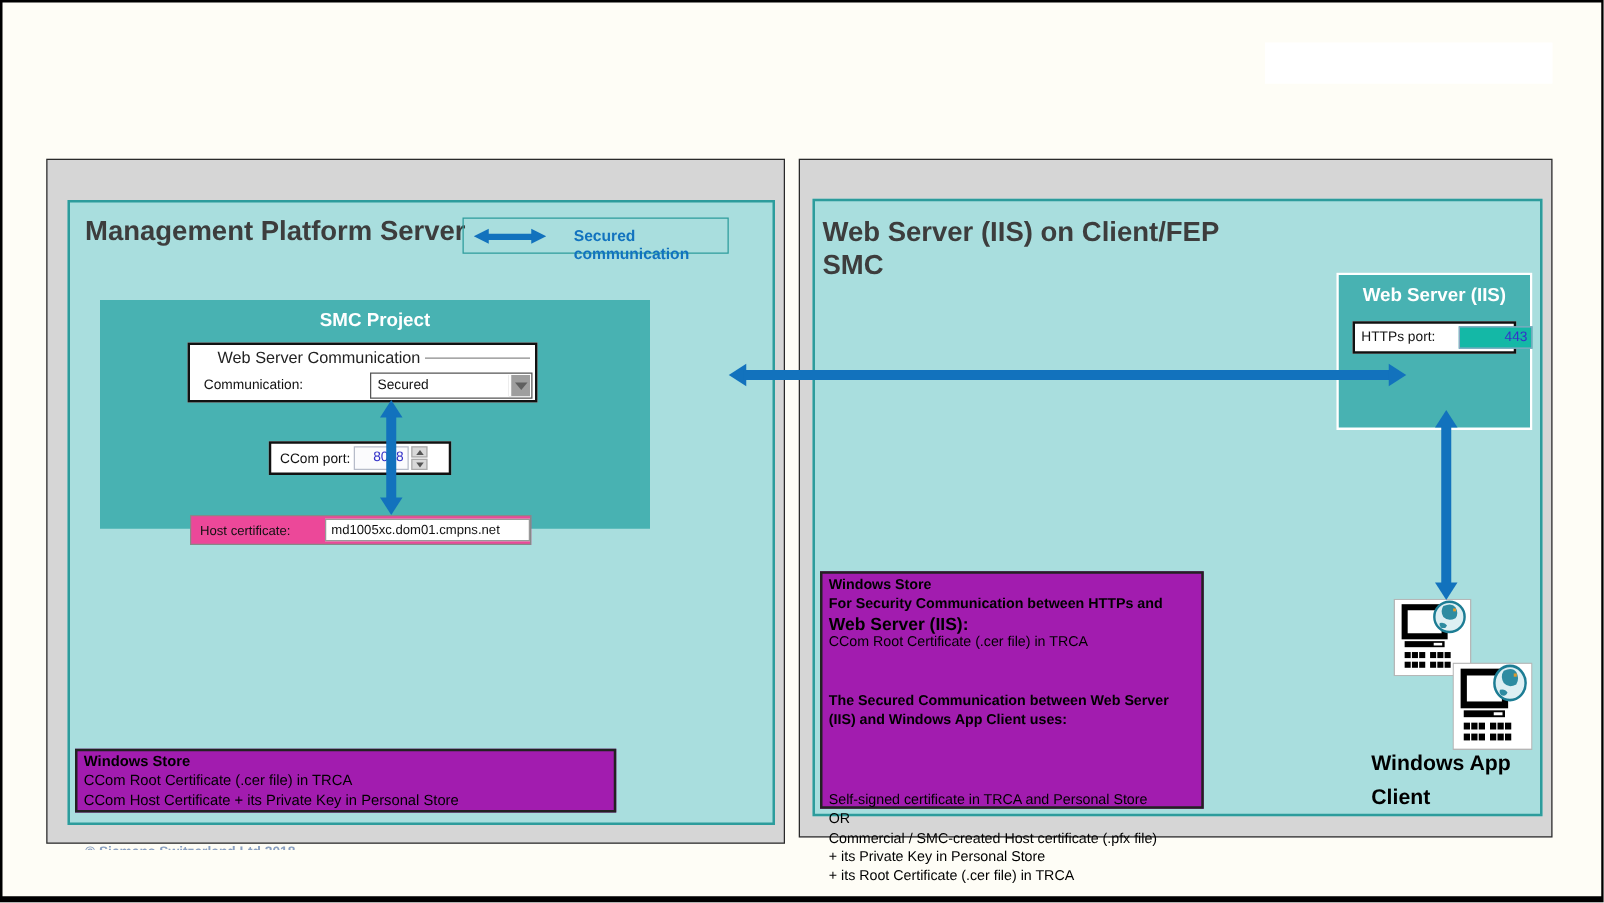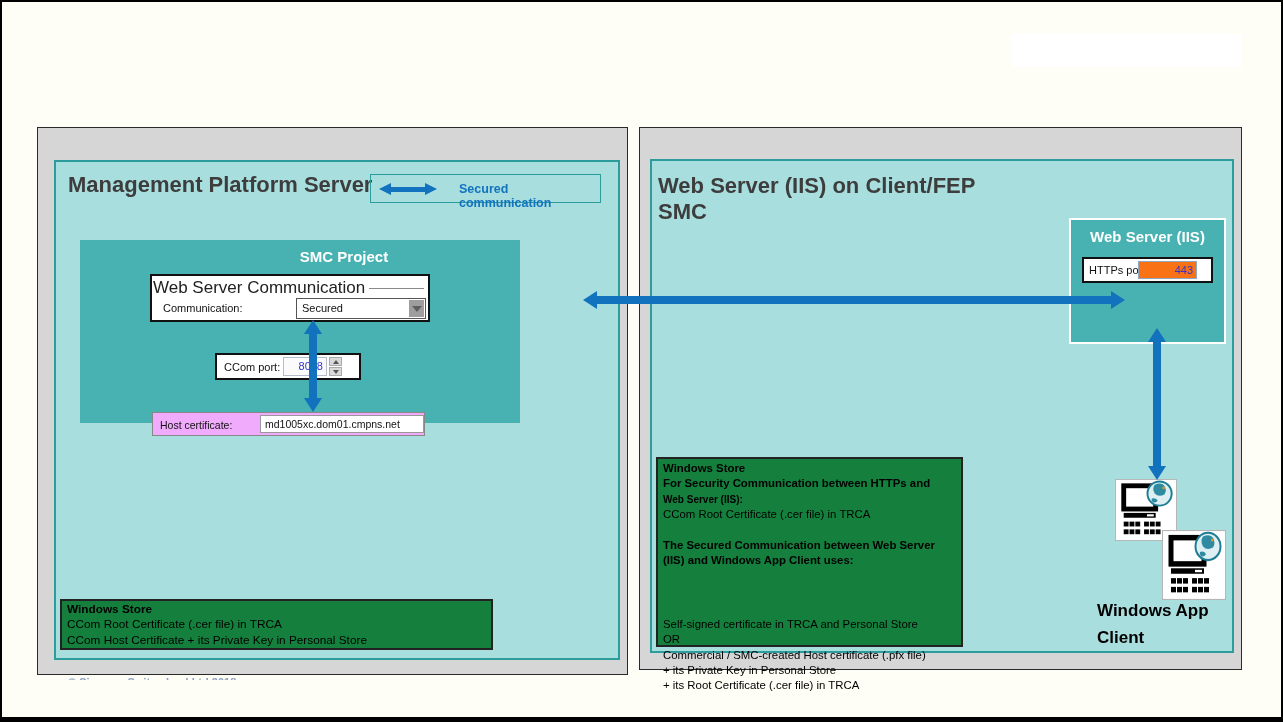--- a/index.html
+++ b/index.html
@@ -9,42 +9,42 @@
           border:2px solid #000;border-bottom:5px solid #000;overflow:hidden;}
   .abs{position:absolute;}
 
   .page-title{left:0;top:76;width:1128px;text-align:center;font-size:25px;font-weight:bold;color:#0d676d;}
   .white-box{left:1010px;top:32px;width:230px;height:33px;background:#ffffff;}
 
   .panel-gray{background:#d6d6d6;border:1px solid #2a2a2a;}
   .panel-teal{background:#a9dede;border:2px solid #2d9c9c;}
   .heading{font-weight:bold;color:#3d3d3d;font-size:22px;}
 
-  .legend-box{left:368px;top:172px;width:231px;height:29px;border:1px solid #2d9c9c;}
+  .legend-box{left:368px;top:172px;width:213px;height:29px;border:1px solid #2d9c9c;}
   .legend-label{position:absolute;left:88px;top:7px;font-size:12.5px;font-weight:bold;color:#1273bf;}
 
   .teal-box{background:#48b2b2;}
   .white-title{color:#ffffff;font-weight:bold;font-size:15px;text-align:center;width:100%;}
 
   .ctl-box{background:#ffffff;border:2px solid #111;}
-  .gb-title{position:absolute;left:1px;top:2px;right:4px;display:flex;align-items:center;gap:4px;font-size:17px;color:#222;}
+  .gb-title{position:absolute;left:22px;top:2px;right:4px;display:flex;align-items:center;gap:4px;font-size:13px;color:#222;}
   .gb-title::after{content:"";flex:1;border-top:1px solid #8a8a8a;margin-top:1px;}
   .ctl-label{font-size:11px;color:#111;}
   .combo{position:absolute;background:#fff;border:1px solid #555;}
   .combo-val{position:absolute;left:5px;top:3px;font-size:11px;color:#111;}
   .combo-btn{position:absolute;right:1px;top:1px;bottom:1px;width:17px;background:#9e9e9e;border-left:2px solid #fff;}
   .combo-btn::after{content:"";position:absolute;left:3px;top:6px;border-left:5px solid transparent;border-right:5px solid transparent;border-top:6px solid #5f5f5f;}
   .val-field{position:absolute;background:#fbfbfd;border:1px solid #b7bcc9;font-size:11px;color:#3533c9;text-align:right;padding:2px 3px 0 0;}
   .spin{position:absolute;width:13px;}
   .spin .u,.spin .d{position:absolute;left:0;width:13px;height:9px;background:#d9d9d9;border:1px solid #aaa;}
   .spin .u{top:0;} .spin .d{top:10px;}
   .spin .u::after{content:"";position:absolute;left:3px;top:2px;border-left:3px solid transparent;border-right:3px solid transparent;border-bottom:4px solid #555;}
   .spin .d::after{content:"";position:absolute;left:3px;top:2px;border-left:3px solid transparent;border-right:3px solid transparent;border-top:4px solid #555;}
 
-  .note{background:#15803d;border:2px solid #222;color:#000;}
+  .note{background:#a21caf;border:2px solid #222;color:#000;}
   .nl{padding:0 5px;font-size:11.8px;line-height:15.4px;white-space:nowrap;}
   .nl-b{font-weight:bold;}
 
   
   .hline{background:#1272bd;}
   .ah-l{width:0;height:0;border-top:9px solid transparent;border-bottom:9px solid transparent;border-right:14px solid #1272bd;}
   .ah-r{width:0;height:0;border-top:9px solid transparent;border-bottom:9px solid transparent;border-left:14px solid #1272bd;}
   .ah-u{width:0;height:0;border-left:9px solid transparent;border-right:9px solid transparent;border-bottom:14px solid #1272bd;}
   .ah-d{width:0;height:0;border-left:9px solid transparent;border-right:9px solid transparent;border-top:14px solid #1272bd;}
   .ah-l.sm{border-top-width:6px;border-bottom-width:6px;border-right-width:12px;}
@@ -68,21 +68,21 @@
 
   <div class="abs legend-box">
     <div>
       <div class="abs ah-l sm" style="left:8px;top:8px;"></div>
       <div class="abs hline" style="left:19px;top:12px;width:36px;height:5px;"></div>
       <div class="abs ah-r sm" style="left:54px;top:8px;"></div>
     </div>
     <span class="legend-label">Secured communication</span>
   </div>
 
-  <div class="abs teal-box" style="left:78px;top:238px;width:440px;height:183px;padding-left:44px;">
+  <div class="abs teal-box" style="left:78px;top:238px;width:440px;height:183px;">
     <div class="abs white-title" style="top:8px;">SMC Project</div>
   </div>
 
   <div class="abs ctl-box" style="left:148px;top:272px;width:280px;height:48px;">
     <div class="gb-title">Web Server Communication</div>
     <span class="abs ctl-label" style="left:11px;top:26px;">Communication:</span>
     <div class="combo" style="left:144px;top:22px;width:130px;height:21px;">
       <span class="combo-val">Secured</span>
       <span class="combo-btn"></span>
     </div>
@@ -96,64 +96,64 @@
       <span class="d"></span>
     </div>
   </div>
 
   <div>
     <div class="abs ah-u" style="left:302px;top:318px;z-index:5;"></div>
     <div class="abs hline" style="left:307px;top:330px;width:8px;height:68px;z-index:5;"></div>
     <div class="abs ah-d" style="left:302px;top:396px;z-index:5;"></div>
   </div>
 
-  <div class="abs" style="left:150px;top:410px;width:273px;height:24px;background:#f0abfc;border:1px solid #888;">
+  <div class="abs" style="left:150px;top:410px;width:273px;height:24px;background:#ec4899;border:1px solid #888;">
     <span class="abs" style="left:7px;top:6px;font-size:10.5px;color:#111;">Host certificate:</span>
     <div class="abs" style="left:107px;top:2px;width:164px;height:18px;border:1px solid #999;background:#fff;font-size:10.5px;color:#111;padding:2px 0 0 4px;">md1005xc.dom01.cmpns.net</div>
   </div>
 
   <div class="abs note" style="left:58px;top:597px;width:433px;height:51px;padding-top:1px;">
     <div class="nl nl-b">Windows Store</div>
     <div class="nl">CCom Root Certificate (.cer file) in TRCA</div>
     <div class="nl">CCom Host Certificate + its Private Key in Personal Store</div>
   </div>
 
   <div class="abs panel-gray" style="left:637px;top:125px;width:603px;height:543px;"></div>
   <div class="abs panel-teal" style="left:648px;top:157px;width:584px;height:494px;"></div>
 
   <div class="abs heading" style="left:656px;top:171px;">Web Server (IIS) on Client/FEP</div>
   <div class="abs heading" style="left:656px;top:197px;">SMC</div>
 
   <div class="abs teal-box" style="left:1067px;top:216px;width:157px;height:126px;border:2px solid #fff;">
     <div class="abs white-title" style="top:8px;">Web Server (IIS)</div>
     <div class="abs ctl-box" style="left:11px;top:37px;width:131px;height:26px;border-width:2px;">
       <span class="abs ctl-label" style="left:5px;top:5px;">HTTPs port:</span>
-      <div class="val-field" style="left:54px;top:2px;width:59px;height:18px;background:#f97316;border-color:#8ea8c3;">443</div>
+      <div class="val-field" style="left:83px;top:2px;width:59px;height:18px;background:#14b8a6;border-color:#8ea8c3;">443</div>
     </div>
   </div>
 
   <div>
     <div class="abs ah-l" style="left:581px;top:289px;z-index:6;"></div>
     <div class="abs hline" style="left:593px;top:294px;width:518px;height:8px;z-index:6;"></div>
     <div class="abs ah-r" style="left:1109px;top:289px;z-index:6;"></div>
   </div>
 
   <div>
     <div class="abs ah-u" style="left:1146px;top:326px;z-index:6;"></div>
     <div class="abs hline" style="left:1151px;top:338px;width:8px;height:128px;z-index:6;"></div>
     <div class="abs ah-d" style="left:1146px;top:464px;z-index:6;"></div>
   </div>
 
   <div class="abs note" style="left:654px;top:455px;width:307px;height:190px;padding-top:2px;">
     <div class="nl nl-b" style="font-size:11.4px;">Windows Store</div>
     <div class="nl nl-b" style="font-size:11.4px;">For Security Communication between HTTPs and</div>
-    <div class="nl nl-b" style="font-size:10px;">Web Server (IIS):</div>
+    <div class="nl nl-b" style="font-size:14px;">Web Server (IIS):</div>
     <div class="nl" style="font-size:11.4px;">CCom Root Certificate (.cer file) in TRCA</div>
     <div class="nl" style="font-size:11.4px;height:15.4px;"></div>
-    <div class="nl nl-b" style="font-size:11.4px;">The Secured Communication between Web Server</div>
+    <div class="nl nl-b" style="font-size:11.4px;margin-top:16px;">The Secured Communication between Web Server</div>
     <div class="nl nl-b" style="font-size:11.4px;">(IIS) and Windows App Client uses:</div>
     <div class="nl" style="font-size:11.4px;margin-top:48px;">Self-signed certificate in TRCA and Personal Store</div>
     <div class="nl" style="font-size:11.4px;">OR</div>
     <div class="nl" style="font-size:11.4px;">Commercial / SMC-created Host certificate (.pfx file)</div>
     <div class="nl" style="font-size:11.4px;">+  its Private Key in Personal Store</div>
     <div class="nl" style="font-size:11.4px;">+  its Root Certificate (.cer file) in TRCA</div>
   </div>
 
   <svg class="abs" style="left:1112px;top:477px;z-index:4;" width="64" height="62" viewBox="0 0 64 64">
     <rect x="0.5" y="0.5" width="63" height="63" fill="#ffffff" stroke="#b5b5b5"></rect>

